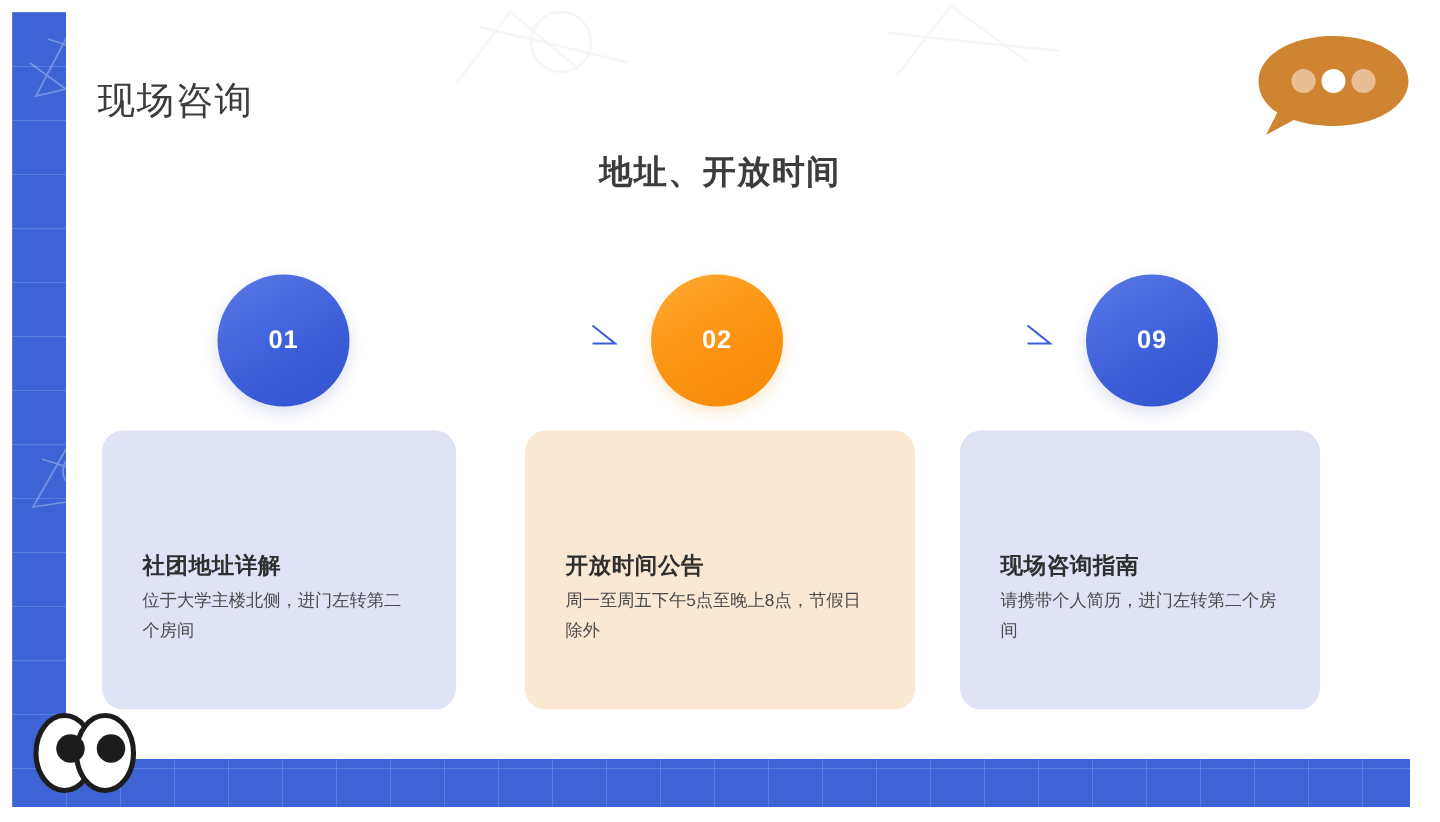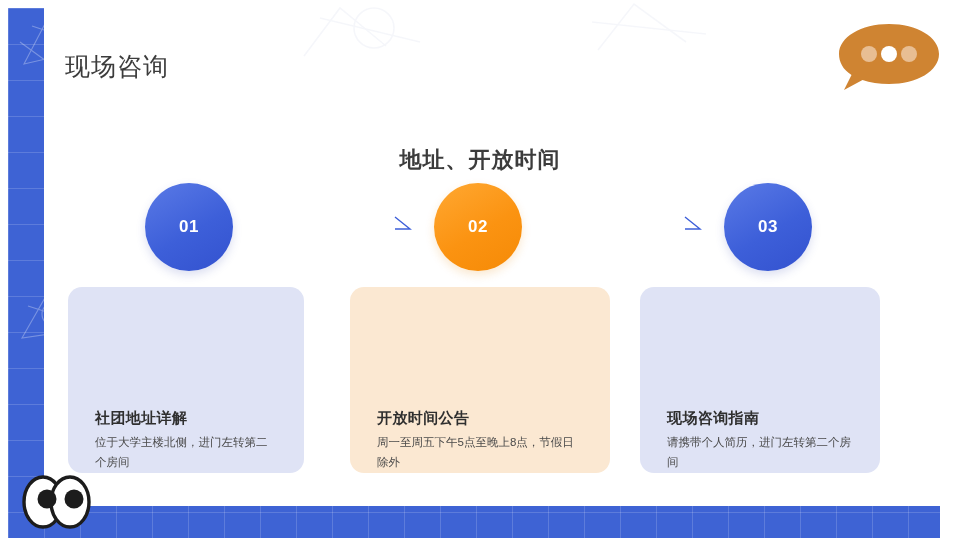--- a/index.html
+++ b/index.html
@@ -88,21 +88,20 @@
   .section-title {
     position: absolute;
     left: 0;
     top: 100px;
     width: 960px;
     text-align: center;
     font-size: 22px;
     font-weight: bold;
     color: #3c3c3c;
     letter-spacing: 1px;
-    margin-top: 45px;
   }
 
   
   .step-circle {
     position: absolute;
     width: 88px;
     height: 88px;
     border-radius: 50%;
     display: flex;
     align-items: center;
@@ -140,21 +139,21 @@
   
   .info-card {
     position: absolute;
     top: 287px;
     height: 186px;
     border-radius: 14px;
     box-sizing: border-box;
     padding: 0 27px;
     display: flex;
     flex-direction: column;
-    justify-content: flex-end;
+    justify-content: center;
   }
   .info-card.k1 { left: 68px;  width: 236px; background: #dfe3f5; }
   .info-card.k2 { left: 350px; width: 260px; background: #fbe8d2; }
   .info-card.k3 { left: 640px; width: 240px; background: #dfe3f5; }
 
   .card-title {
     margin-top: 40px;
     font-size: 15px;
     font-weight: bold;
     color: #2f2f2f;
@@ -240,21 +239,21 @@
   <div class="slide-title">现场咨询</div>
   <div class="section-title">地址、开放时间</div>
 
   <div class="step-circle c1">
     <span>01</span>
   </div>
   <div class="step-circle c2">
     <span>02</span>
   </div>
   <div class="step-circle c3">
-    <span>03</span>
+    <span>09</span>
   </div>
 
   <svg class="connector a1" viewBox="0 0 160 28">
     <defs>
       <linearGradient id="arrGrad1" x1="0" y1="0" x2="1" y2="0">
         <stop offset="0%" stop-color="#4a6fe0" stop-opacity="0"></stop>
         <stop offset="55%" stop-color="#4a6fe0" stop-opacity="0.5"></stop>
         <stop offset="100%" stop-color="#3d5fd9" stop-opacity="1"></stop>
       </linearGradient>
     </defs>

